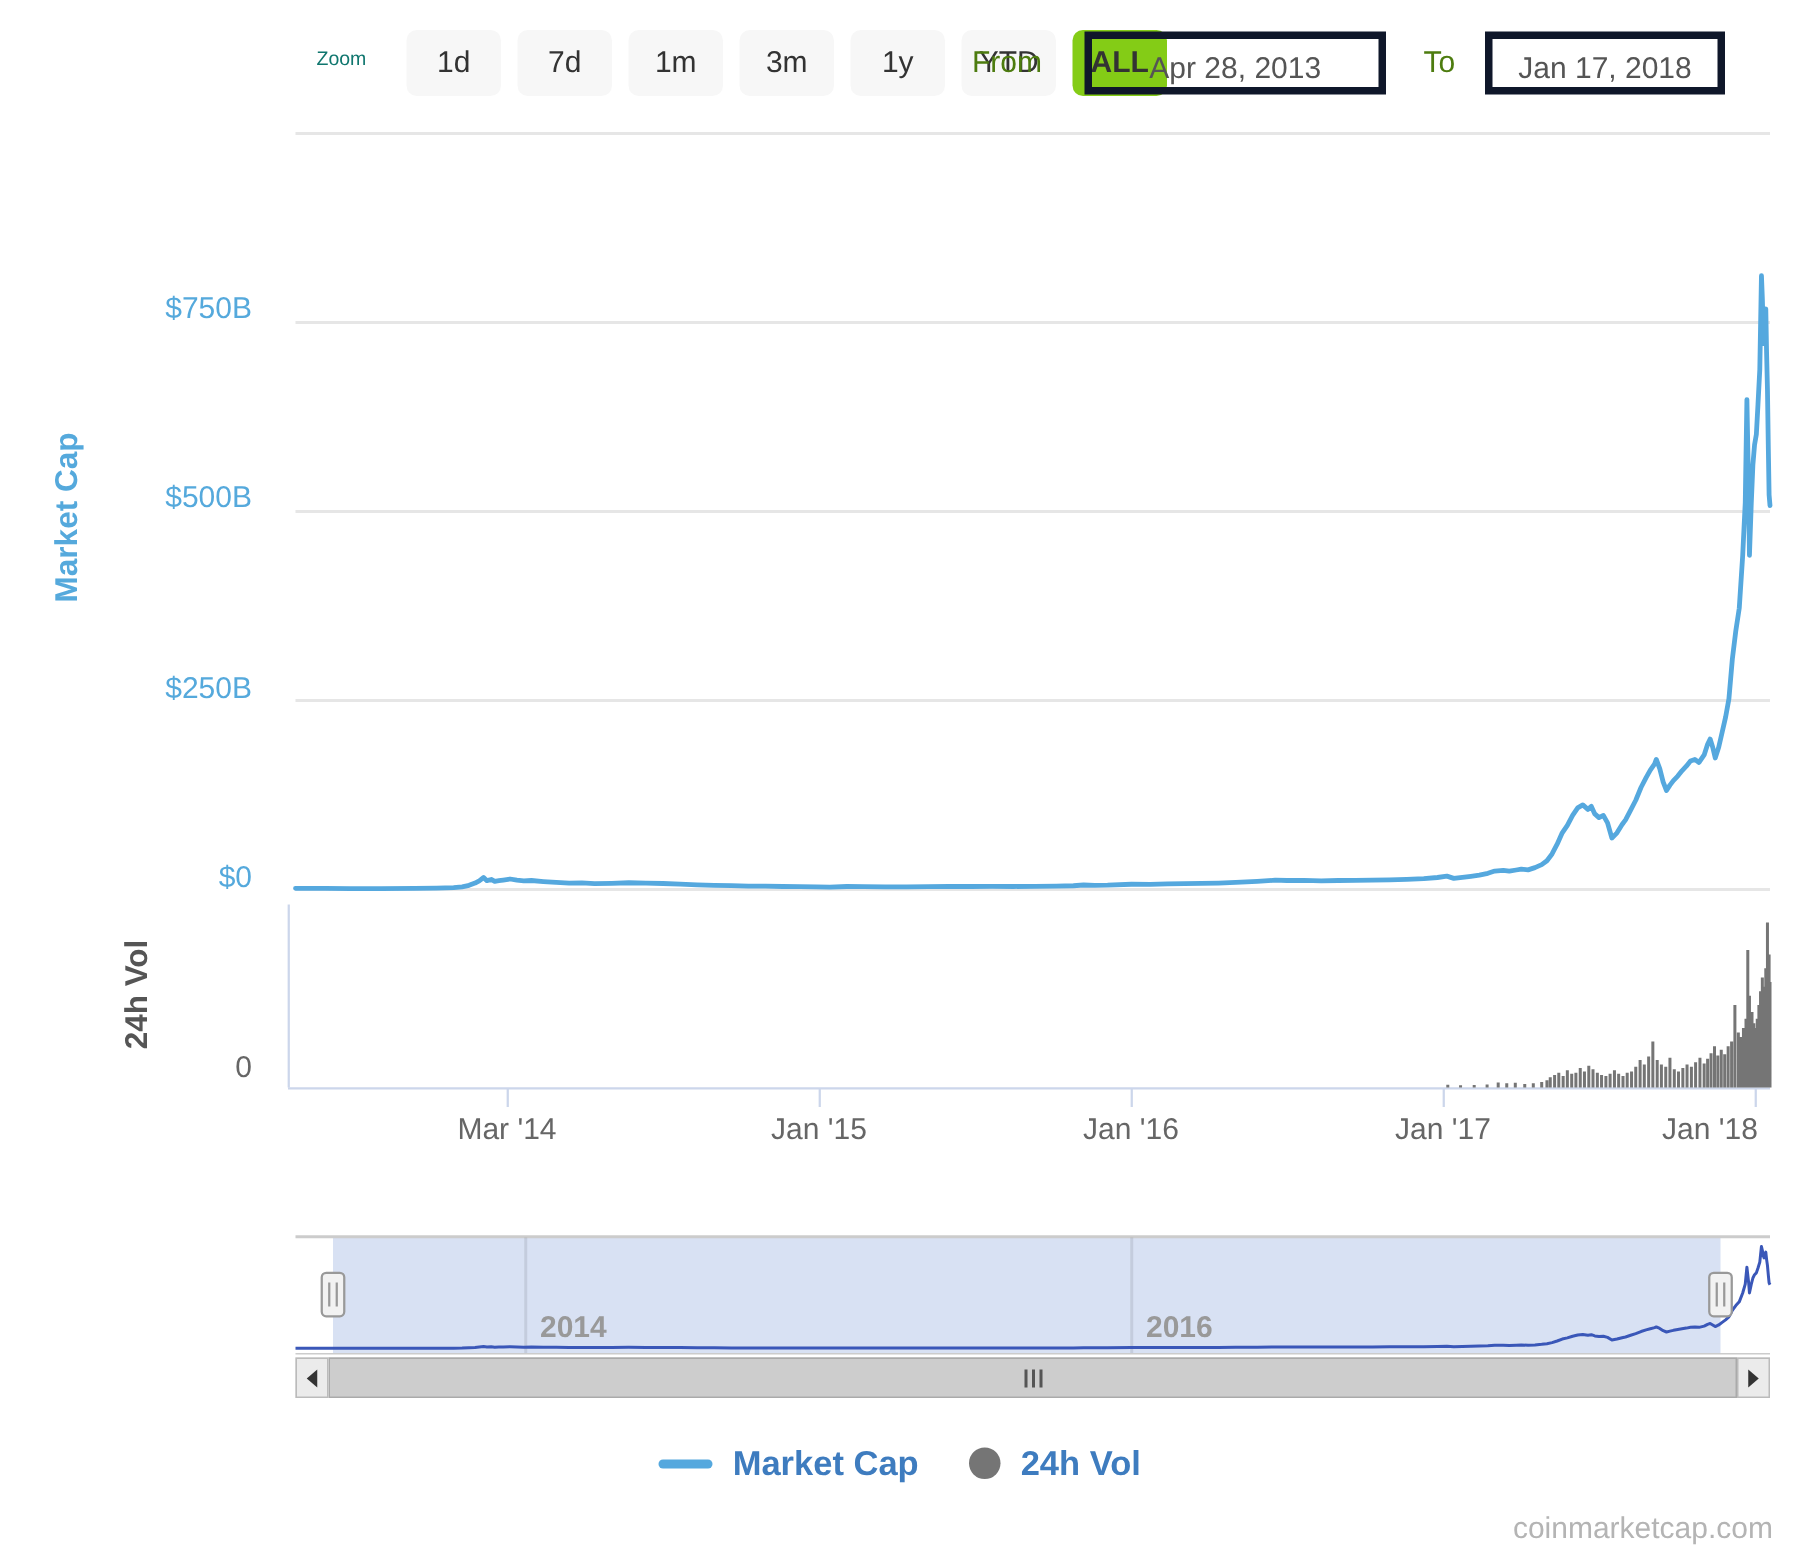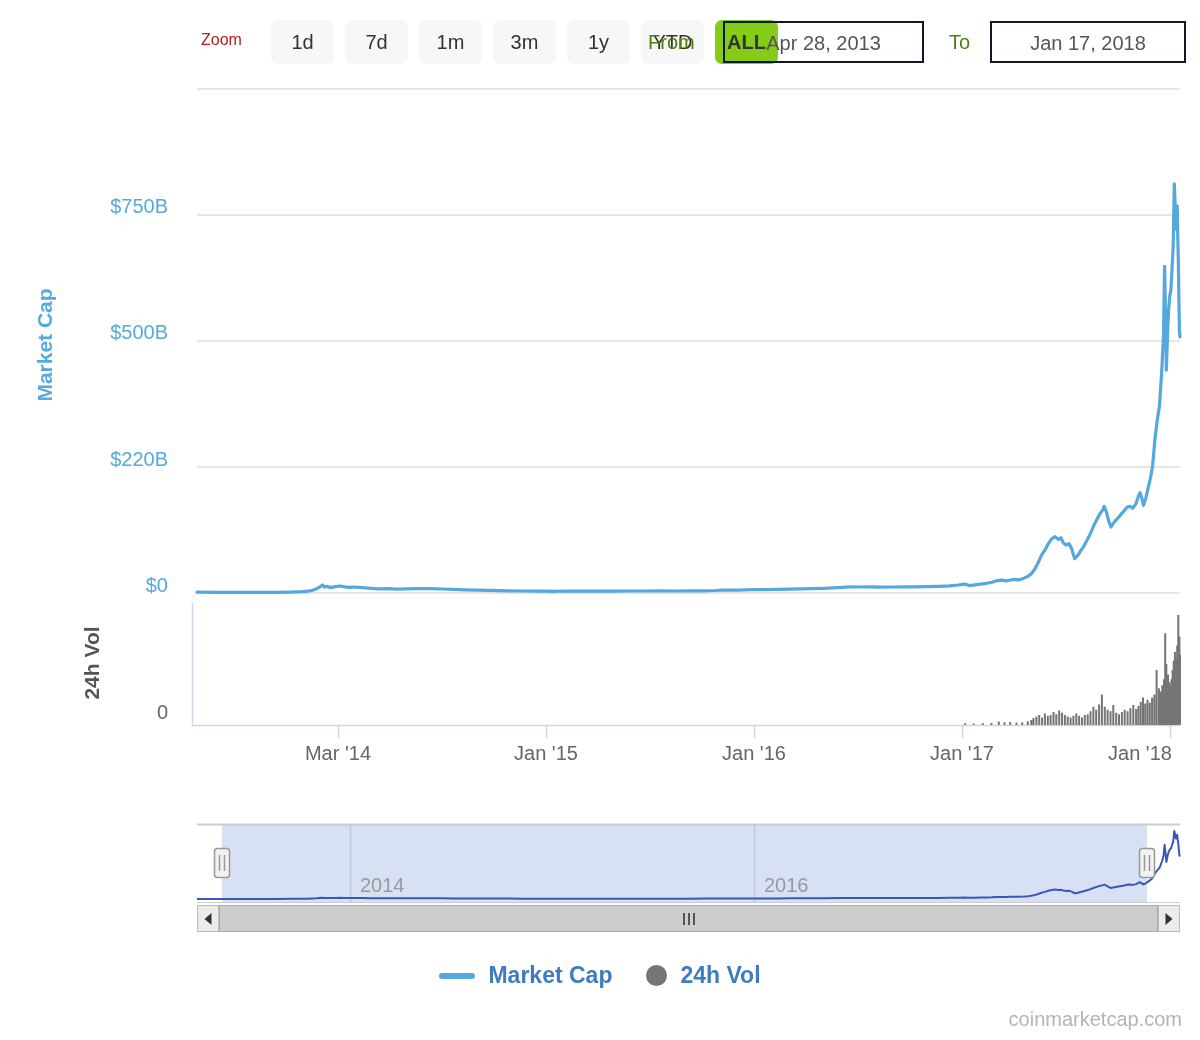--- a/index.html
+++ b/index.html
@@ -2,48 +2,48 @@
 <html><head>
 <meta charset="utf-8">
 <style>
   * { box-sizing: border-box; margin: 0; padding: 0; }
   html, body { background: #ffffff; }
   body { width: 1200px; height: 1040px; overflow: hidden;
          font-family: "Liberation Sans", sans-serif; }
   .stage { position: relative; width: 1200px; height: 1040px; background: #fff; }
 
   
-  .zoom-label { position: absolute; left: 201px; top: 31px; font-size: 16px; color: #b91c1c; }
+  .zoom-label { position: absolute; left: 211px; top: 31px; font-size: 13px; color: #0f766e; }
   .range-btn { position: absolute; top: 20px; width: 63px; height: 44px;
                background: #f7f7f7; border: none; border-radius: 7px;
                font-family: "Liberation Sans", sans-serif;
                font-size: 20px; color: #333; line-height: 44px;
                cursor: pointer; padding: 0; }
   .range-btn.selected { background: #84cc16; font-weight: bold; }
   .fromto-label { position: absolute; top: 31px; font-size: 20px; color: #4d7c0f; }
   .date-input { position: absolute; top: 21px; height: 42px; background: transparent;
-                border: 2px solid #0f172a; color: #555; font-size: 20px;
+                border: 5px solid #0f172a; color: #555; font-size: 20px;
                 text-align: center; line-height: 40px; }
 
   
   .ytick { position: absolute; left: 58px; width: 110px; text-align: right;
            font-size: 20px; color: #55a9dc; line-height: 20px; }
   .vtick { position: absolute; left: 58px; width: 110px; text-align: right;
            font-size: 20px; color: #666; line-height: 20px; }
   .axis-title-mc { position: absolute; left: 45px; top: 345px; width: 0; height: 0;
                    overflow: visible; }
   .axis-title-mc > span { position: absolute; transform: translate(-50%,-50%) rotate(-90deg);
                           white-space: nowrap; font-size: 21px; font-weight: bold; color: #55a9dc; }
   .axis-title-vol { position: absolute; left: 92px; top: 663px; width: 0; height: 0;
                     overflow: visible; }
   .axis-title-vol > span { position: absolute; transform: translate(-50%,-50%) rotate(-90deg);
                            white-space: nowrap; font-size: 21px; font-weight: bold; color: #555; }
   .xtick { position: absolute; top: 742px; transform: translateX(-50%);
            font-size: 20px; color: #666; white-space: nowrap; }
-  .nav-year { position: absolute; top: 874px; font-size: 20px; color: #999; }
+  .nav-year { position: absolute; top: 874px; font-size: 20px; color: #999; font-weight: bold; }
 
   
   svg.chart { position: absolute; left: 0; top: 0; }
 
   
   .sb-track { position: absolute; left: 197px; top: 905px; width: 983px; height: 27px;
               background: #f2f2f2; border: 1px solid #cccccc; }
   .sb-btn { position: absolute; top: 905px; width: 22px; height: 27px; background: #ebebeb;
             border: 1px solid #bbbbbb; cursor: pointer; }
   .sb-btn .tri { position: absolute; top: 50%; left: 50%; width: 0; height: 0;
@@ -79,28 +79,28 @@
   <button class="range-btn" style="left:271px">1d</button>
   <button class="range-btn" style="left:345px">7d</button>
   <button class="range-btn" style="left:419px">1m</button>
   <button class="range-btn" style="left:493px">3m</button>
   <button class="range-btn" style="left:567px">1y</button>
   <button class="range-btn" style="left:641px">YTD</button>
   <button class="range-btn selected" style="left:715px">ALL</button>
   <span class="fromto-label" style="left:648px">From</span>
   <div class="date-input" style="left:723px; width:201px">Apr 28, 2013</div>
   <span class="fromto-label" style="left:949px">To</span>
-  <div class="date-input" style="left:990px; width:196px">Jan 17, 2018</div>
+  <div class="date-input" style="left:990px; width:160px">Jan 17, 2018</div>
 
   <div class="axis-title-mc">
       <span>Market Cap</span>
     </div>
   <div class="ytick" style="top:196px">$750B</div>
   <div class="ytick" style="top:322px">$500B</div>
-  <div class="ytick" style="top:449px">$220B</div>
+  <div class="ytick" style="top:449px">$250B</div>
   <div class="ytick" style="top:575px">$0</div>
 
   <div class="axis-title-vol">
       <span>24h Vol</span>
     </div>
   <div class="vtick" style="top:702px">0</div>
 
   <svg class="chart" width="1200" height="1040">
 
     <g>

